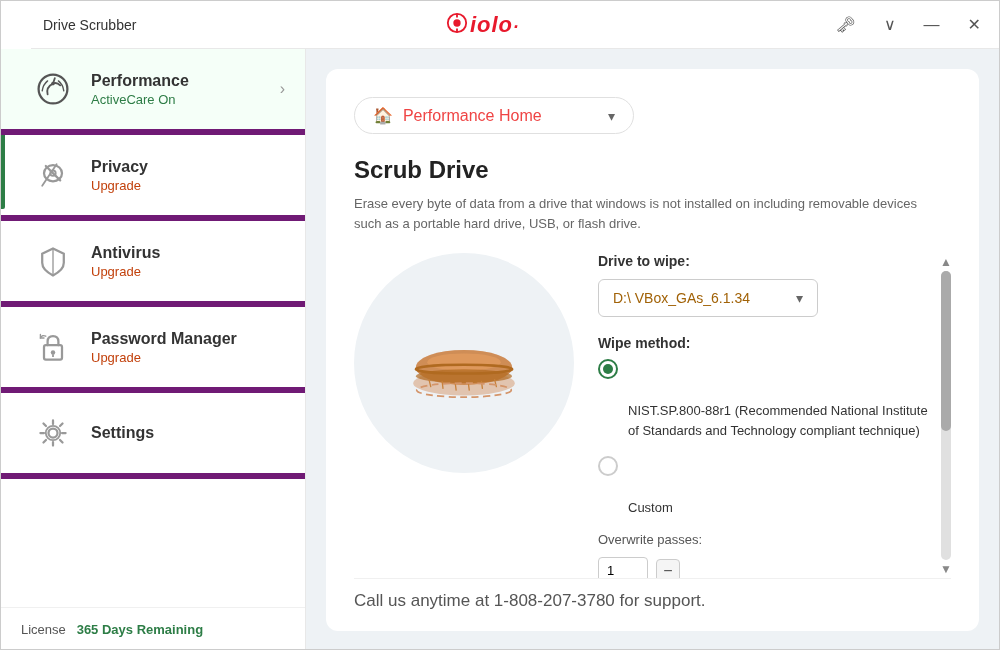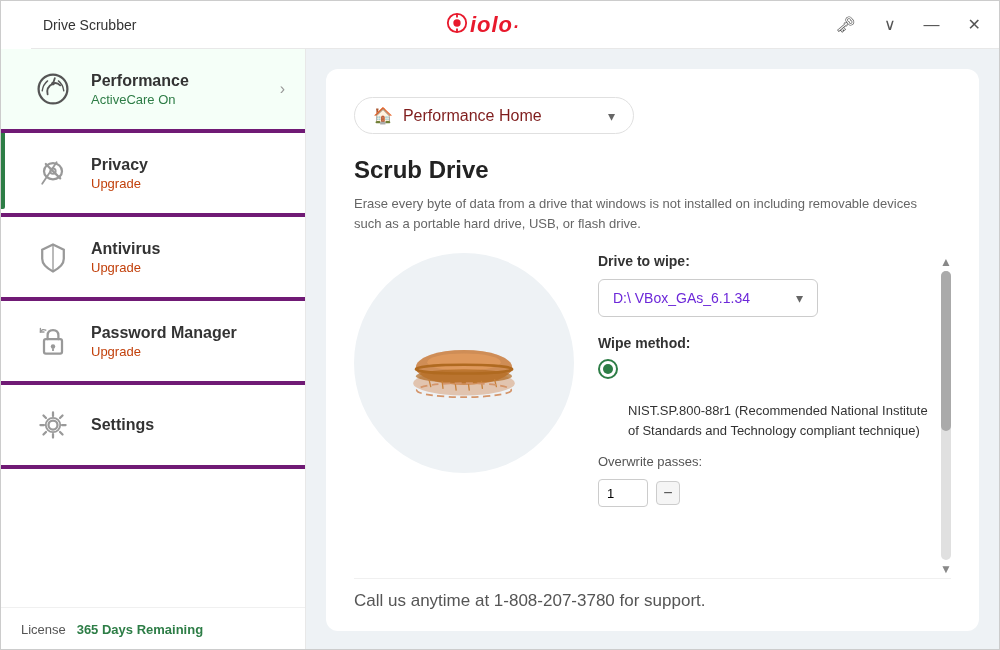--- a/index.html
+++ b/index.html
@@ -82,21 +82,21 @@
       width: 4px;
       height: 160px;
       background: #2d7d46;
       border-radius: 0 2px 2px 0;
     }
     .sidebar-item {
       display: flex;
       align-items: center;
       padding: 18px 20px 18px 30px;
       cursor: pointer;
-      border-bottom: 4px solid #701a75;
+      border-bottom: 6px solid #701a75;
       position: relative;
       min-height: 80px;
     }
     .sidebar-item.active { background: #f5fff8; }
     .sidebar-icon {
       width: 44px;
       height: 44px;
       margin-right: 16px;
       display: flex;
       align-items: center;
@@ -161,21 +161,21 @@
     }
     .nav-dropdown-home-icon {
       color: #666;
       margin-right: 10px;
       font-size: 16px;
     }
     .nav-dropdown-label {
       flex: 1;
       font-size: 16px;
       font-weight: 500;
-      color: #7f1d1d;
+      color: #ef4444;
     }
     .nav-dropdown-chevron {
       color: #666;
       font-size: 14px;
     }
 
     
     .page-title {
       font-size: 24px;
       font-weight: 600;
@@ -247,21 +247,21 @@
       border-radius: 6px;
       padding: 10px 14px;
       cursor: pointer;
       margin-bottom: 18px;
       background: #fff;
       width: 220px;
     }
     .drive-select-label {
       flex: 1;
       font-size: 14px;
-      color: #6d28d9;
+      color: #a16207;
     }
     .drive-select-chevron {
       color: #666;
       font-size: 14px;
     }
 
     .wipe-method-label {
       font-size: 14px;
       font-weight: 600;
       color: #333;
@@ -514,20 +514,24 @@
 
             <div class="wipe-method-label">Wipe method:</div>
 
             <div class="radio-option">
               <div class="radio-circle selected">
                 <div class="radio-inner"></div>
               </div>
               <div class="radio-text">NIST.SP.800-88r1 (Recommended National Institute of Standards and Technology compliant technique)</div>
             </div>
 
+            <div class="radio-option">
+              <div class="radio-circle"></div>
+              <div class="radio-text">Custom</div>
+            </div>
 
             <div class="overwrite-section">
               <div class="overwrite-label">Overwrite passes:</div>
               <div class="overwrite-control">
                 <input type="text" class="overwrite-input" value="1" style="">
                 <div class="overwrite-minus">−</div>
               </div>
             </div>
           </div>
 

